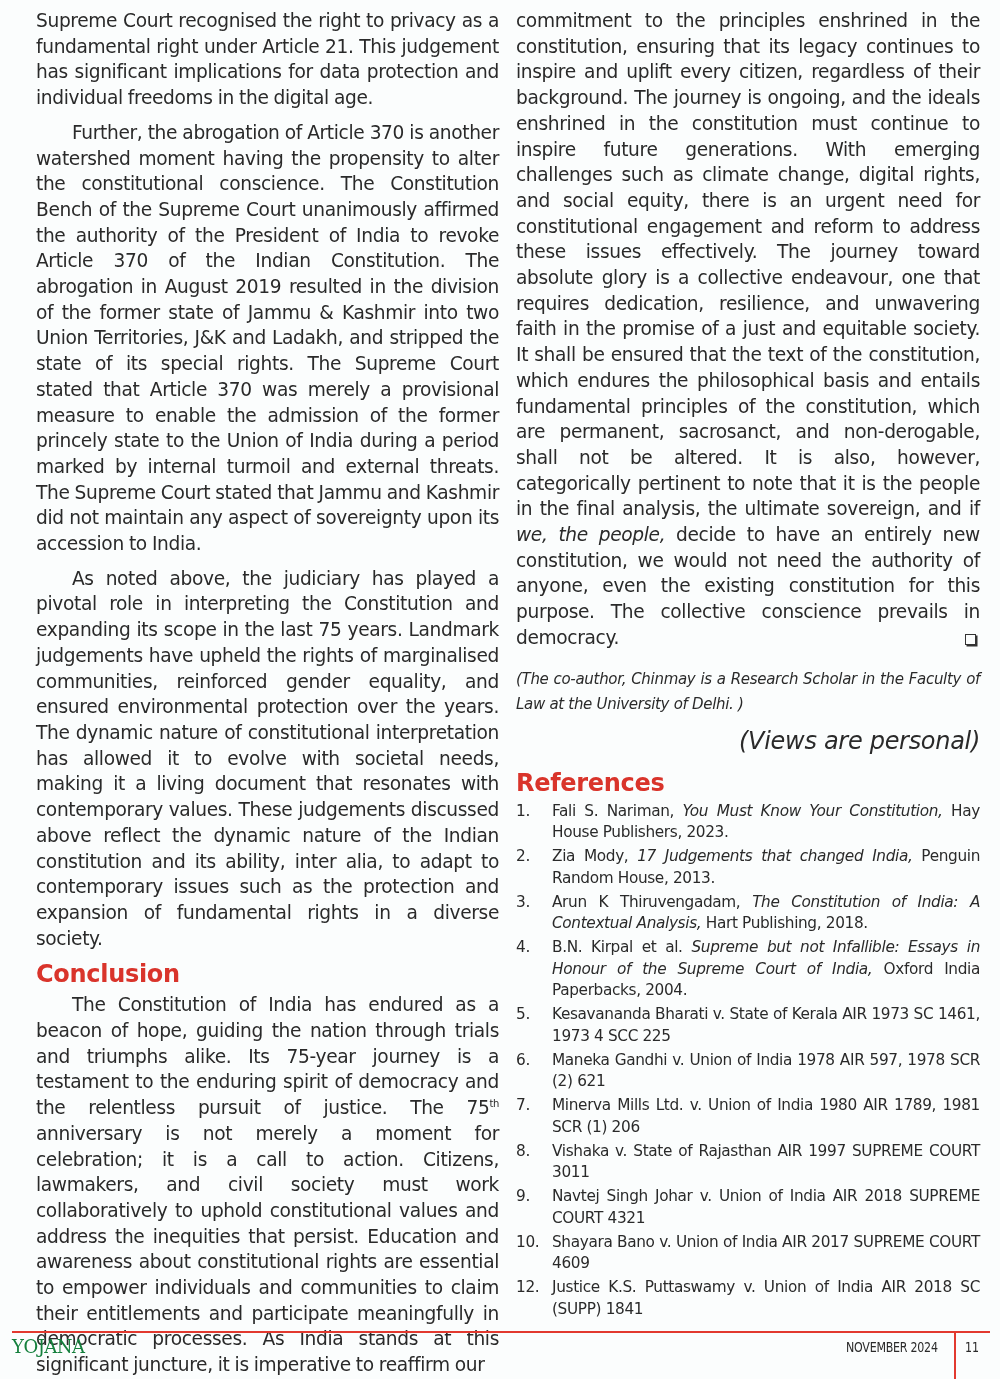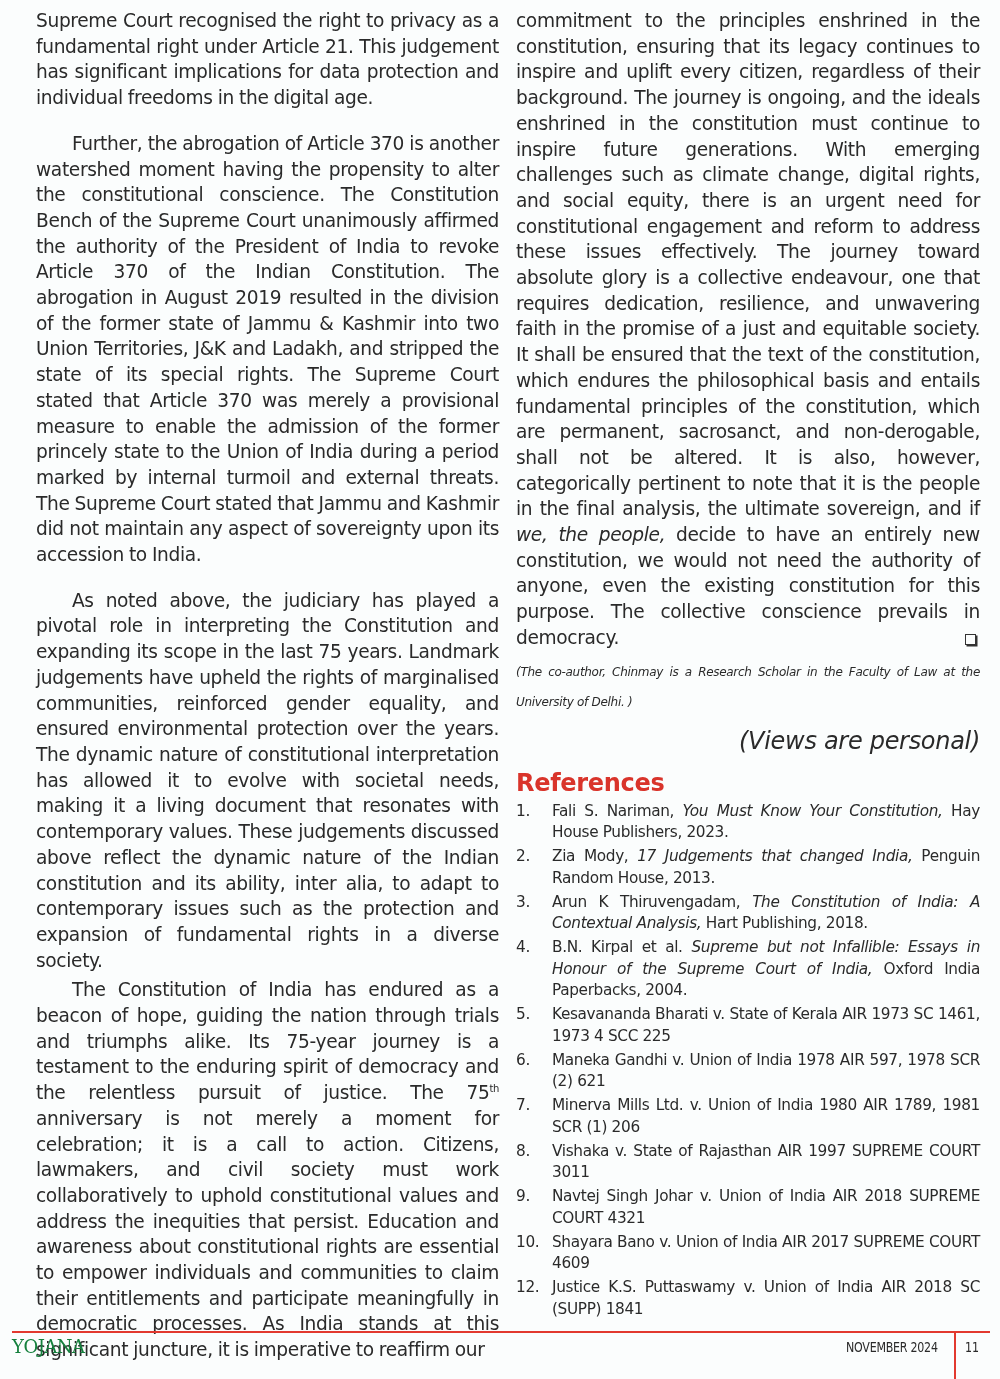--- a/index.html
+++ b/index.html
@@ -7,31 +7,31 @@
     width: 1000px; height: 1379px; background: #fbfdfd; position: relative; overflow: hidden;
     font-family: "DejaVu Sans", sans-serif; color: #2a2a2a;
   }
   .col { position: absolute; top: 8px; }
   .col-left { left: 36px; width: 463px; }
   .col-right { left: 516px; width: 464px; }
   p.body {
     margin: 0; font-size: 18.6px; line-height: 25.7px; text-align: justify;
     letter-spacing: -0.35px; word-spacing: -0.5px;
   }
-  p.indent { text-indent: 36px; margin-top: 20px; }
+  p.indent { text-indent: 36px; margin-top: 9px; }
   .heading-red {
     color: #d9342b; font-weight: bold; font-size: 24px; margin: 9px 0 4px 0;
     letter-spacing: -0.3px;
   }
   .end-mark {
     float: right; display: inline-block; width: 9px; height: 9px; border: 1.2px solid #333;
     margin-top: 9px; box-shadow: 1.5px 1.5px 0 #333; margin-right: 4px;
   }
   .note {
-    font-style: italic; font-size: 12px; line-height: 30px; margin-top: 6px; text-align: justify;
+    font-style: italic; font-size: 15px; line-height: 25px; margin-top: 16px; text-align: justify;
     letter-spacing: -0.3px;
   }
   .views { font-style: italic; font-size: 24px; text-align: right; margin-top: 10px; letter-spacing: -0.3px; }
   .refs-heading { margin-top: 14px; }
   ol.refs { list-style: none; margin: 4px 0 0 0; padding: 0; }
   ol.refs li { display: flex; font-size: 15.3px; line-height: 21.5px; margin-bottom: 2.5px; letter-spacing: -0.35px; }
   ol.refs li .num { width: 36px; flex: none; }
   ol.refs li .txt { flex: 1; text-align: justify; }
   .footer-line { position: absolute; left: 12px; top: 1331px; width: 978px; height: 2px; background: #e2392f; }
   .footer-vline { position: absolute; left: 954px; top: 1331px; width: 2px; height: 48px; background: #e2392f; }
@@ -40,20 +40,21 @@
   .footer-page { position: absolute; left: 965px; top: 1339px; font-size: 13.5px; color: #2a2a2a; transform: scaleX(0.82); transform-origin: left; }
   sup { font-size: 10px; line-height: 0; }
 </style>
 </head>
 <body>
 
 <div class="col col-left">
   <p class="body">Supreme Court recognised the right to privacy as a fundamental right under Article 21. This judgement has significant implications for data protection and individual freedoms in the digital age.</p>
   <p class="body indent">Further, the abrogation of Article 370 is another watershed moment having the propensity to alter the constitutional conscience. The Constitution Bench of the Supreme Court unanimously affirmed the authority of the President of India to revoke Article 370 of the Indian Constitution. The abrogation in August 2019 resulted in the division of the former state of Jammu &amp; Kashmir into two Union Territories, J&amp;K and Ladakh, and stripped the state of its special rights. The Supreme Court stated that Article 370 was merely a provisional measure to enable the admission of the former princely state to the Union of India during a period marked by internal turmoil and external threats. The Supreme Court stated that Jammu and Kashmir did not maintain any aspect of sovereignty upon its accession to India.</p>
   <p class="body indent">As noted above, the judiciary has played a pivotal role in interpreting the Constitution and expanding its scope in the last 75 years. Landmark judgements have upheld the rights of marginalised communities, reinforced gender equality, and ensured environmental protection over the years. The dynamic nature of constitutional interpretation has allowed it to evolve with societal needs, making it a living document that resonates with contemporary values. These judgements discussed above reflect the dynamic nature of the Indian constitution and its ability, inter alia, to adapt to contemporary issues such as the protection and expansion of fundamental rights in a diverse society.</p>
+  <div class="heading-red">Conclusion</div>
   <p class="body indent" style="margin-top:4px"><span>The Constitution of India has endured as a beacon of hope, guiding the nation through trials and triumphs alike. Its 75-year journey is a testament to the enduring spirit of democracy and the relentless pursuit of justice. The 75</span><sup>th</sup><span> anniversary is not merely a moment for celebration; it is a call to action. Citizens, lawmakers, and civil society must work collaboratively to uphold constitutional values and address the inequities that persist. Education and awareness about constitutional rights are essential to empower individuals and communities to claim their entitlements and participate meaningfully in democratic processes. As India stands at this significant juncture, it is imperative to reaffirm our</span></p>
 </div>
 
 <div class="col col-right">
   <p class="body"><span>commitment to the principles enshrined in the constitution, ensuring that its legacy continues to inspire and uplift every citizen, regardless of their background. The journey is ongoing, and the ideals enshrined in the constitution must continue to inspire future generations. With emerging challenges such as climate change, digital rights, and social equity, there is an urgent need for constitutional engagement and reform to address these issues effectively. The journey toward absolute glory is a collective endeavour, one that requires dedication, resilience, and unwavering faith in the promise of a just and equitable society. It shall be ensured that the text of the constitution, which endures the philosophical basis and entails fundamental principles of the constitution, which are permanent, sacrosanct, and non-derogable, shall not be altered. It is also, however, categorically pertinent to note that it is the people in the final analysis, the ultimate sovereign, and if </span><em>we, the people,</em><span> decide to have an entirely new constitution, we would not need the authority of anyone, even the existing constitution for this purpose. The collective conscience prevails in democracy.</span><span class="end-mark"></span></p>
   <div class="note">(The co-author, Chinmay is a Research Scholar in the Faculty of Law at the University of Delhi. )</div>
   <div class="views">(Views are personal)</div>
   <div class="heading-red refs-heading">References</div>
   <ol class="refs" id="refs">
       <li>

